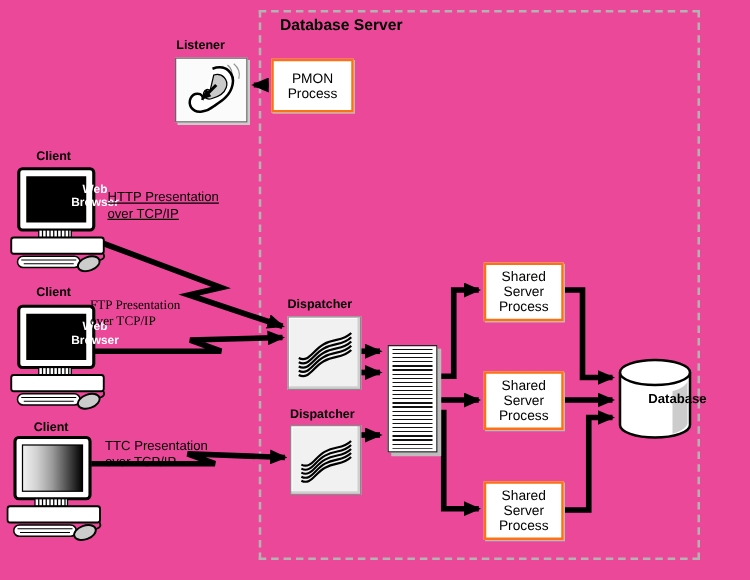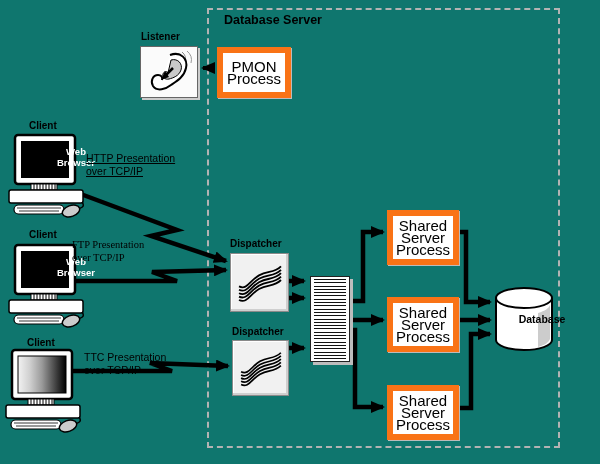--- a/index.html
+++ b/index.html
@@ -1,31 +1,31 @@
 <!DOCTYPE html>
 <html><head>
 <meta charset="utf-8">
 <style>
   html,body{margin:0;padding:0;background:#fff;}
   .canvas{
-    position:relative;width:600px;height:464px;background:#0f766e;overflow:hidden;
+    position:relative;width:600px;height:464px;background:#ec4899;overflow:hidden;
     font-family:"Liberation Sans","DejaVu Sans",sans-serif;color:#000;
   }
   .abs{position:absolute;}
   .boundary{
     border:2px dashed #b3b3b3;background:transparent;z-index:1;
   }
   .title{font-weight:bold;font-size:12.5px;z-index:12;}
   .lbl{font-weight:bold;font-size:10px;line-height:12px;z-index:12;}
   .pre{white-space:pre-line;}
   .small{font-size:10.5px;line-height:12.5px;z-index:12;}
   .box{
-    background:#fff;border:6px solid #f97316;box-shadow:1px 1px 0 #bbb;
+    background:#fff;border:2px solid #f97316;box-shadow:1px 1px 0 #bbb;
     display:flex;align-items:center;justify-content:center;text-align:center;
-    font-size:15px;line-height:12px;z-index:10;
+    font-size:11px;line-height:12px;z-index:10;
   }
   .panel{
     background:#f1f1f1;border:1px solid #8a8a8a;
     box-shadow:inset -2px -2px 0 #cfcfcf, inset 1px 1px 0 #ffffff;
     display:flex;align-items:center;justify-content:center;z-index:10;
   }
   .listenerbox{
     background:#fbfbfb;border:1px solid #666;box-shadow:2px 2px 0 #ccc;
     display:flex;align-items:center;justify-content:center;z-index:10;
   }

